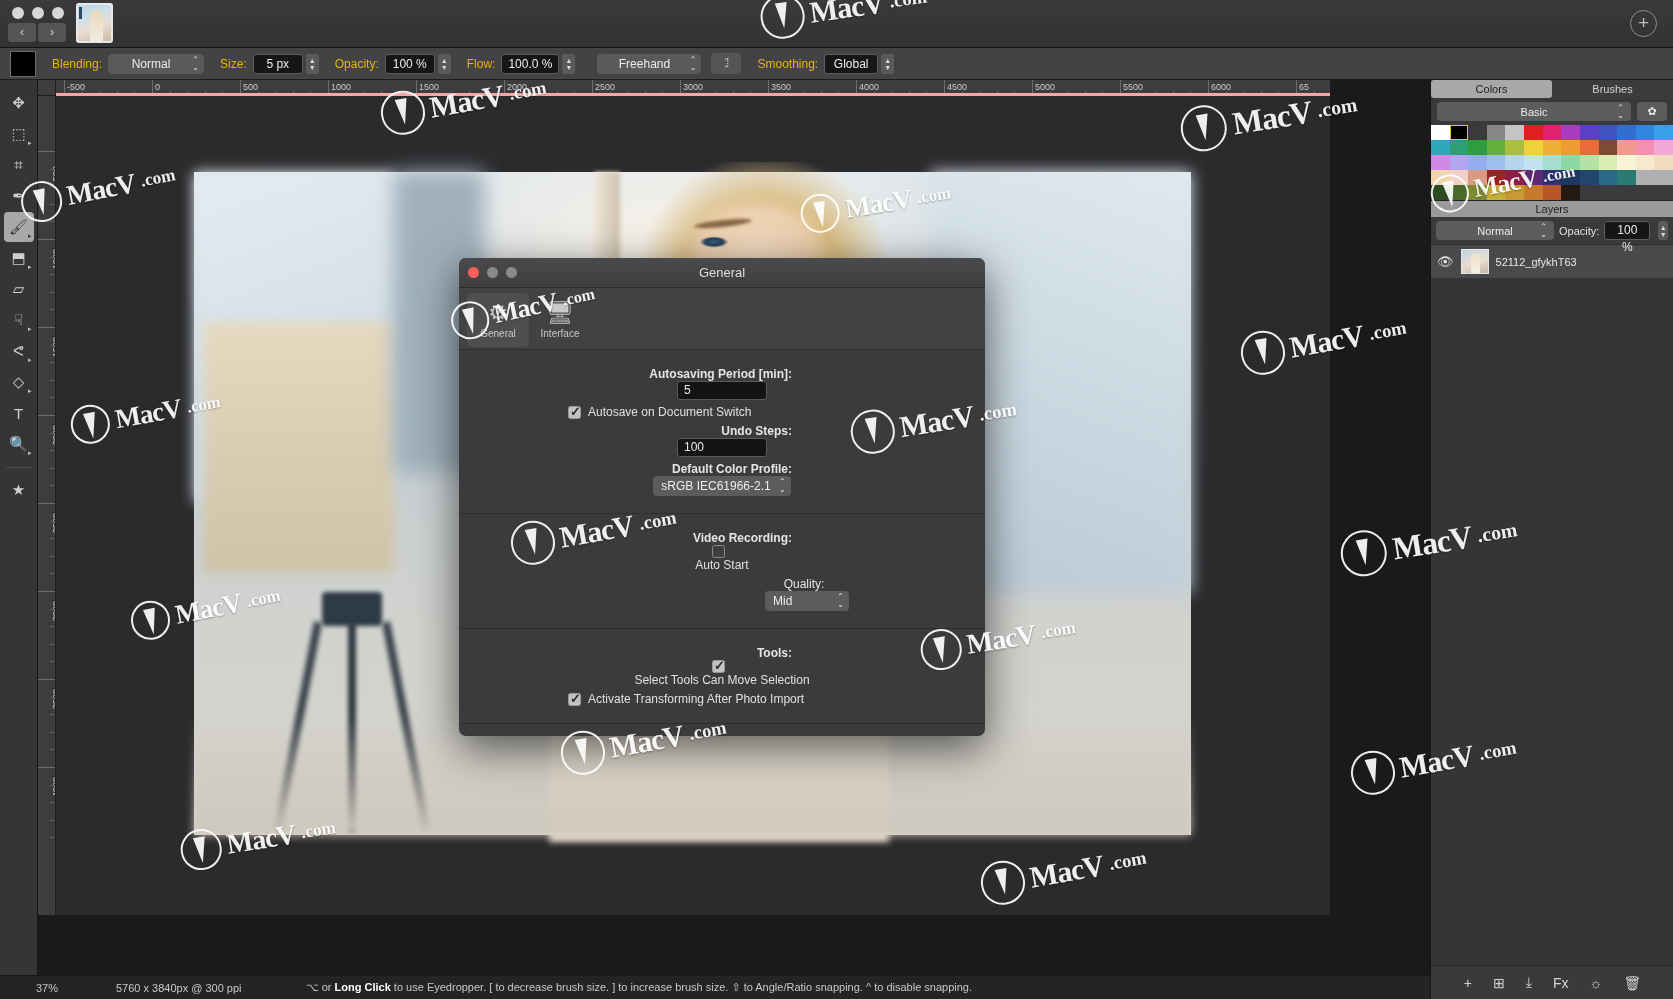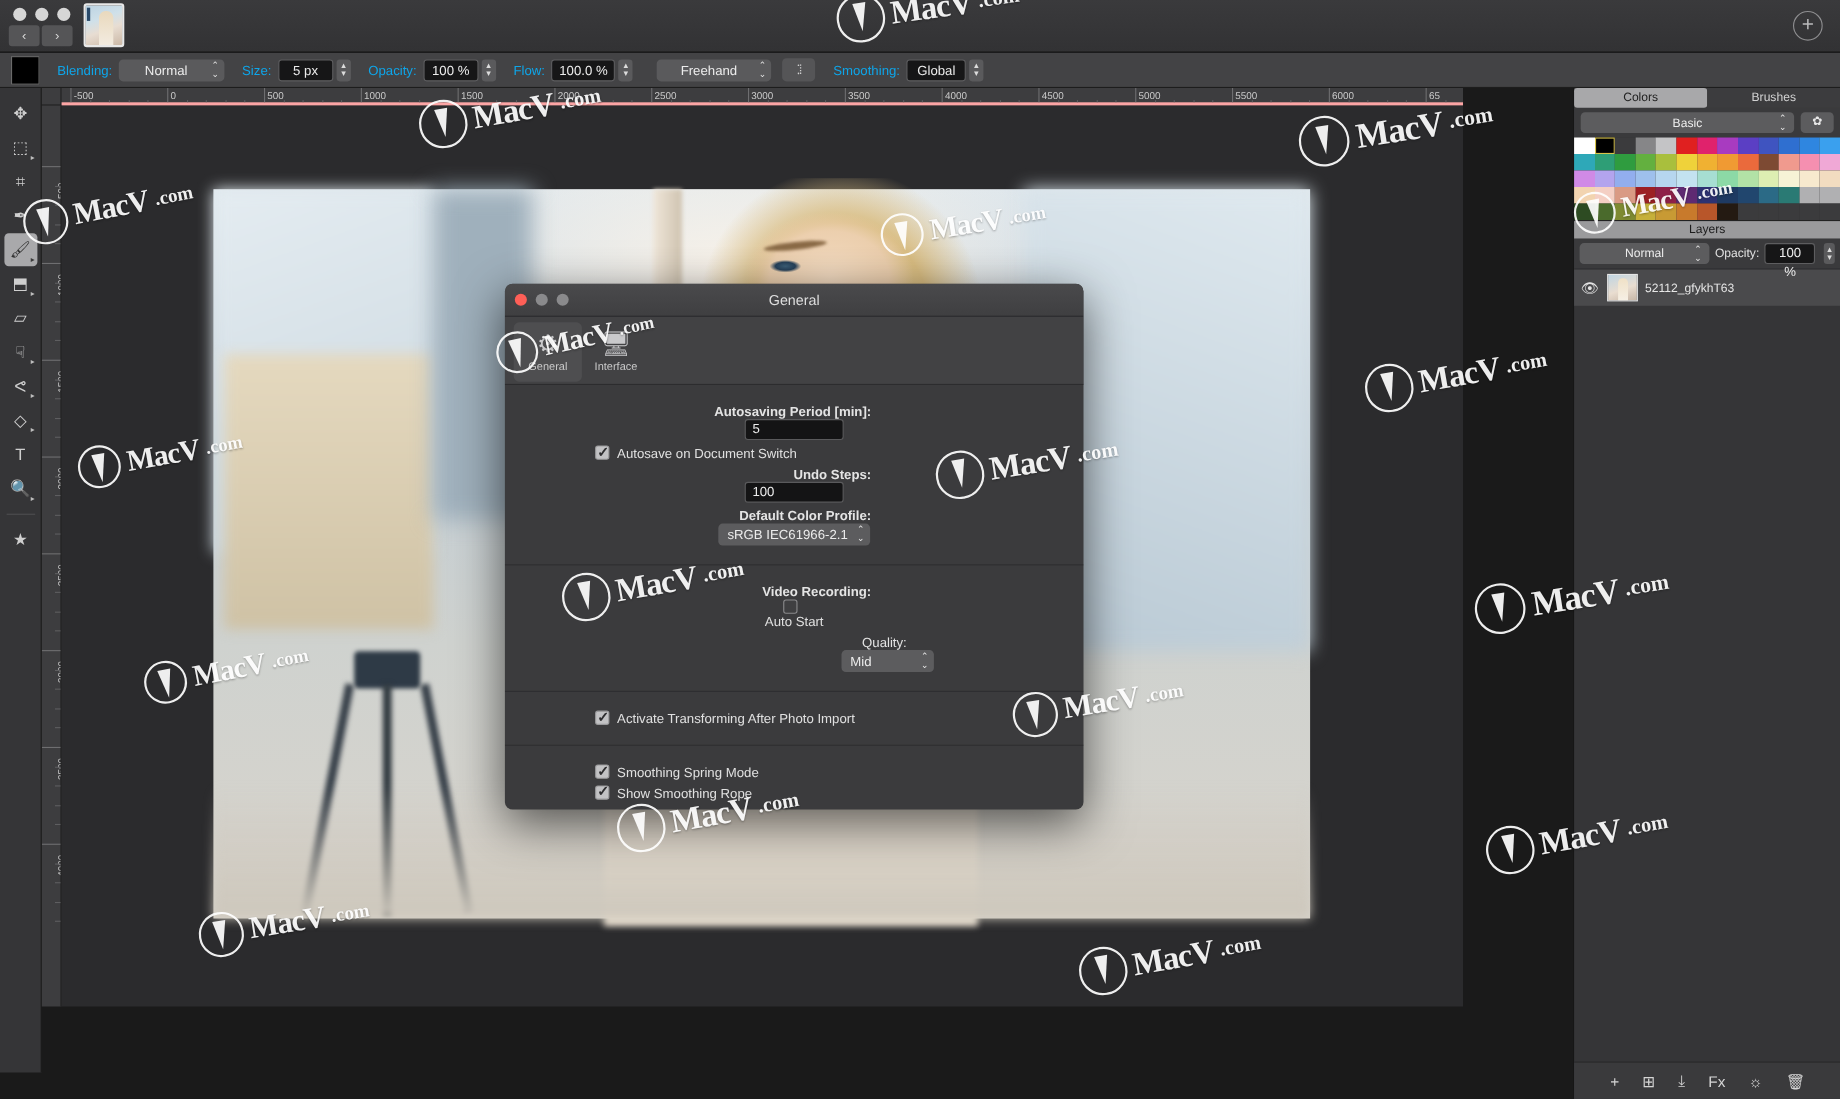--- a/index.html
+++ b/index.html
@@ -41,21 +41,21 @@
     color: #b9b9bb; font-size: 19px; line-height: 24px; text-align: center;
   }
 
   
   .optbar {
     position: absolute; left: 0; top: 48px; width: 1673px; height: 32px;
     background: #434345; border-bottom: 1px solid #1d1d1d;
     display: flex; align-items: center;
   }
   .swatchbox { margin-left: 10px; width: 26px; height: 26px; background: #000; border: 1px solid #6a6a6a; }
-  .optlbl { color: #0ea5e9; font-size: 12px; margin-left: 16px; margin-right: 6px; white-space: nowrap; }
+  .optlbl { color: #eab308; font-size: 12px; margin-left: 16px; margin-right: 6px; white-space: nowrap; }
   .popup {
     background: #5a5a5c; border-radius: 4px; color: #ececec; font-size: 12px;
     height: 20px; display: flex; align-items: center; justify-content: center;
     position: relative; padding: 0 18px 0 8px; min-width: 80px;
   }
   .popup .chev { position: absolute; right: 5px; font-size: 8px; line-height: 8px; color:#e6e6e6;}
   .numfield {
     background: #161617; border: 1px solid #5d5d5f; border-radius: 3px;
     color: #ececec; font-size: 12px; height: 20px; line-height: 18px;
     text-align: center; min-width: 50px; padding: 0 6px;
@@ -196,21 +196,21 @@
   }
   .selbox .chev { position: absolute; right: 5px; font-size: 8px; line-height:8px; }
   .cb { width: 13px; height: 13px; border-radius: 2.5px; margin-right: 7px; flex: none; }
   .cb.on { background: #c2c2c4; border: 1px solid #9a9a9c; position: relative; }
   .cb.on::after {
     content: "✓"; position: absolute; left: 1px; top: -3px;
     color: #2e2e30; font-size: 13px; font-weight: bold;
   }
   .cb.off { background: #3f3f41; border: 1px solid #8a8a8c; }
   .cbtxt { color: #e0e0e0; font-size: 12px; }
-  .cbrow { display: flex; margin: 5px 0; padding-left: 82px; }
+  .cbrow { display: flex; align-items: center; margin: 5px 0; padding-left: 109px; }
 
   
   .rightpanel {
     position: absolute; right: 0; top: 80px; width: 243px; height: 919px;
     background: #353537; border-left: 1px solid #161616;
   }
   .tabrow { display: flex; height: 18px; background: #3c3c3e; }
   .ptabx {
     flex: 1; text-align: center; font-size: 11px; color: #d2d2d2;
     line-height: 18px; background: #3c3c3e;
@@ -594,20 +594,25 @@
           </div>
           <div class="row" style="padding-left: 170px;">
             <span style="color: rgb(228, 228, 228); font-size: 12px; margin-right: 6px;">Quality:</span>
             <div class="selbox" style="min-width: 84px;">
               <span>Mid</span>
               <span class="chev">⌃<br>⌄</span>
             </div>
           </div>
         </div>
         <div class="sect">
+          <div class="row">
+            <div class="lab">Tools:</div>
+            <div class="cb on"></div>
+            <span class="cbtxt">Select Tools Can Move Selection</span>
+          </div>
           <div class="cbrow">
             <div class="cb on"></div>
             <span class="cbtxt">Activate Transforming After Photo Import</span>
           </div>
         </div>
         <div class="sect">
           <div class="cbrow">
             <div class="cb on"></div>
             <span class="cbtxt">Smoothing Spring Mode</span>
           </div>
@@ -717,20 +722,25 @@
     <div class="layerfoot" id="layerFoot">
         <span class="lfi">+</span>
         <span class="lfi">⊞</span>
         <span class="lfi">⤓</span>
         <span class="lfi">Fx</span>
         <span class="lfi">☼</span>
         <span class="lfi">🗑</span>
       </div>
   </div>
 
+  <div class="statusbar">
+    <span class="sb-zoom">37%</span>
+    <span class="sb-dims">5760 x 3840px @ 300 ppi</span>
+    <span class="sb-hint"><span>⌥ or </span><b>Long Click</b><span> to use Eyedropper.  [ to decrease brush size.  ] to increase brush size. ⇧ to Angle/Ratio snapping. ^ to disable snapping.</span></span>
+  </div>
 
   <div id="wmLayer">
       <div class="wm" style="left: 760px; top: -14px; font-size: 30px; transform: rotate(-8deg);">
         <span class="circ" style="width: 43.5px; height: 43.5px;"></span>
         <span class="txt">MacV</span>
         <span class="dom">.com</span>
       </div>
       <div class="wm" style="left: 380px; top: 80px; font-size: 30px; transform: rotate(-10deg);">
         <span class="circ" style="width: 43.5px; height: 43.5px;"></span>
         <span class="txt">MacV</span>

